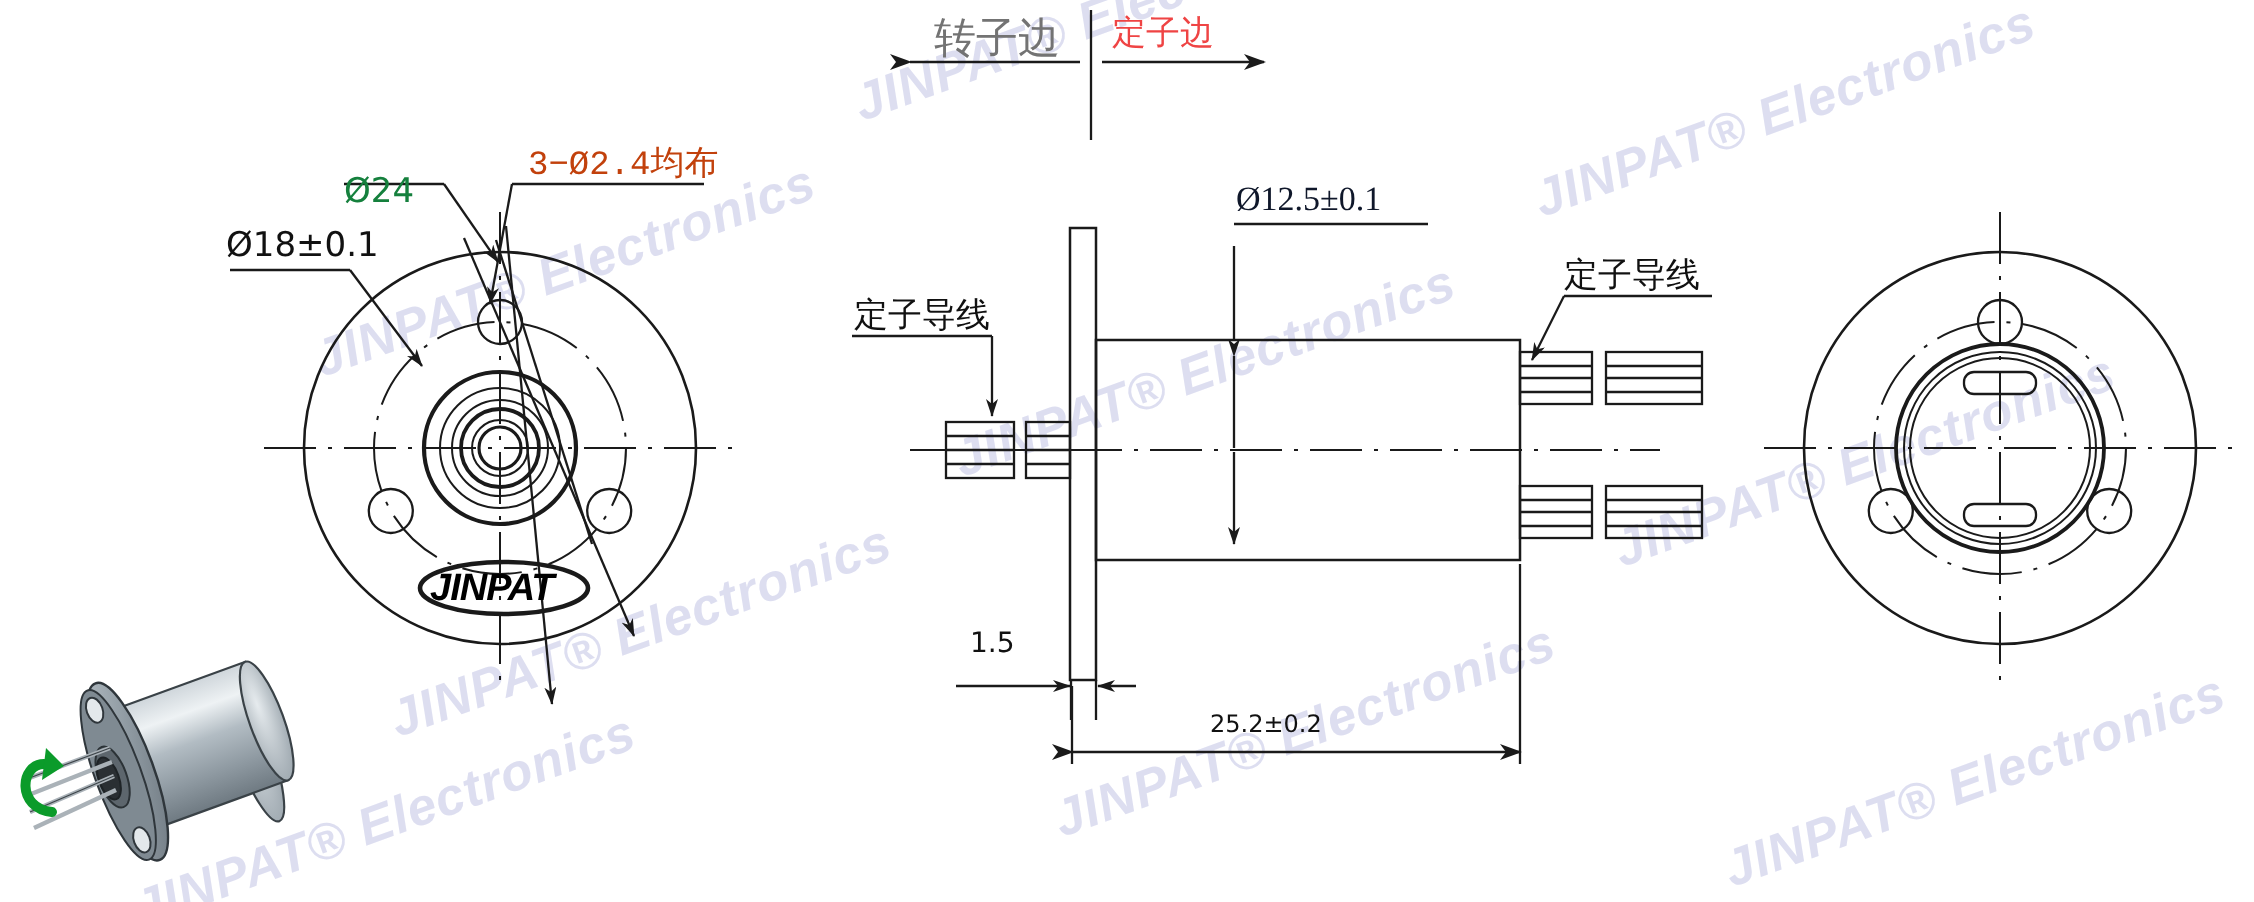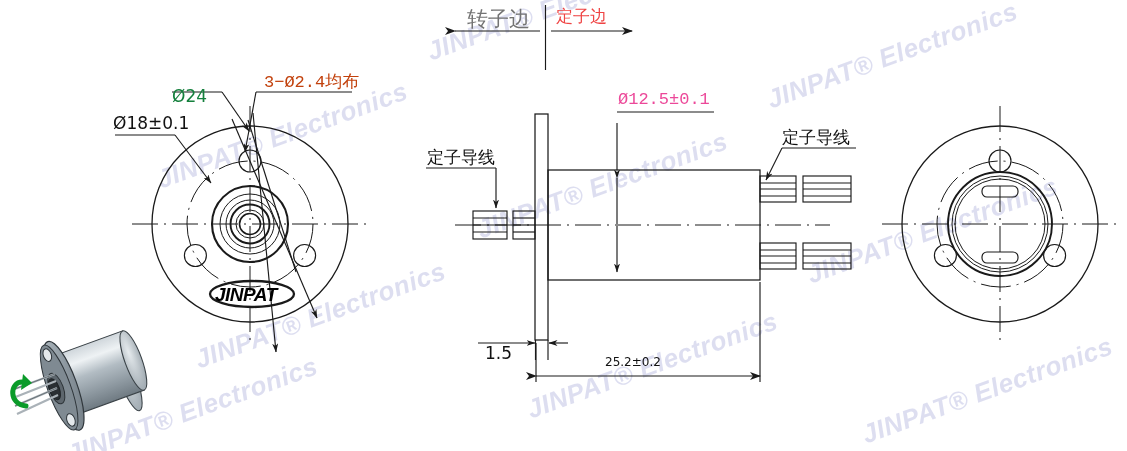--- a/index.html
+++ b/index.html
@@ -233,20 +233,20 @@
 
   <div style="position:absolute;left:467px;top:5px;font-size:21px;color:#737373;font-family:'DejaVu Sans',sans-serif;">转子边</div>
   <div style="position:absolute;left:556px;top:5px;font-size:17px;color:#ef4444;font-family:'DejaVu Sans',sans-serif;">定子边</div>
 
   <div style="position:absolute;left:113px;top:113px;font-size:17px;color:#111;font-family:'DejaVu Sans',sans-serif;text-align:right;">Ø18±0.1</div>
   <div style="position:absolute;left:172px;top:86px;font-size:17px;color:#15803d;font-family:'DejaVu Sans',sans-serif;">Ø24</div>
   <div style="position:absolute;left:264px;top:70px;font-size:17px;color:#c2410c;font-family:Liberation Mono, monospace;">3−Ø2.4均布</div>
 
   <div style="position:absolute;left:427px;top:146px;font-size:17px;color:#111;font-family:'DejaVu Sans',sans-serif;">定子导线</div>
   <div style="position:absolute;left:782px;top:126px;font-size:17px;color:#111;font-family:Liberation Serif, serif;">定子导线</div>
-  <div style="position:absolute;left:618px;top:90px;font-size:17px;color:#ec4899;font-family:Liberation Mono, monospace;">Ø12.5±0.1</div>
-
-  <div style="position:absolute;left:485px;top:343px;font-size:17px;color:#111;font-family:'DejaVu Sans',sans-serif;">1.5</div>
+  <div style="position:absolute;left:618px;top:90px;font-size:17px;color:#0f172a;font-family:Liberation Serif, serif;">Ø12.5±0.1</div>
+
+  <div style="position:absolute;left:485px;top:314px;font-size:14px;color:#111;font-family:'DejaVu Sans',sans-serif;">1.5</div>
   <div style="position:absolute;left:605px;top:355px;font-size:12px;color:#111;font-family:'DejaVu Sans',sans-serif;">25.2±0.2</div>
 
   <div style="position:absolute;left:215px;top:284px;font-size:19px;font-weight:700;font-style:italic;
               color:#000;letter-spacing:-.5px;font-family:'Liberation Sans',sans-serif;">JINPAT</div>
 </div>
 
 </body></html>

